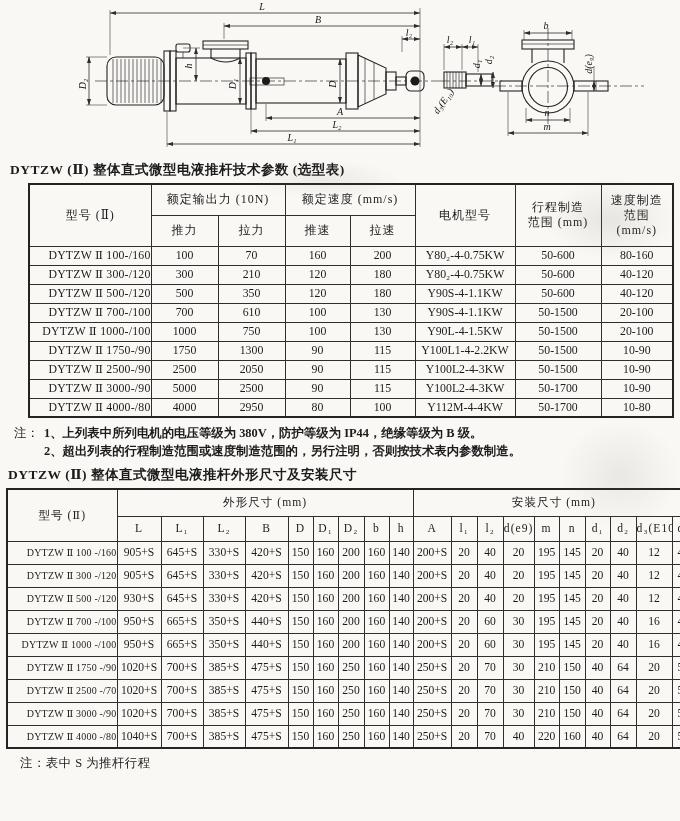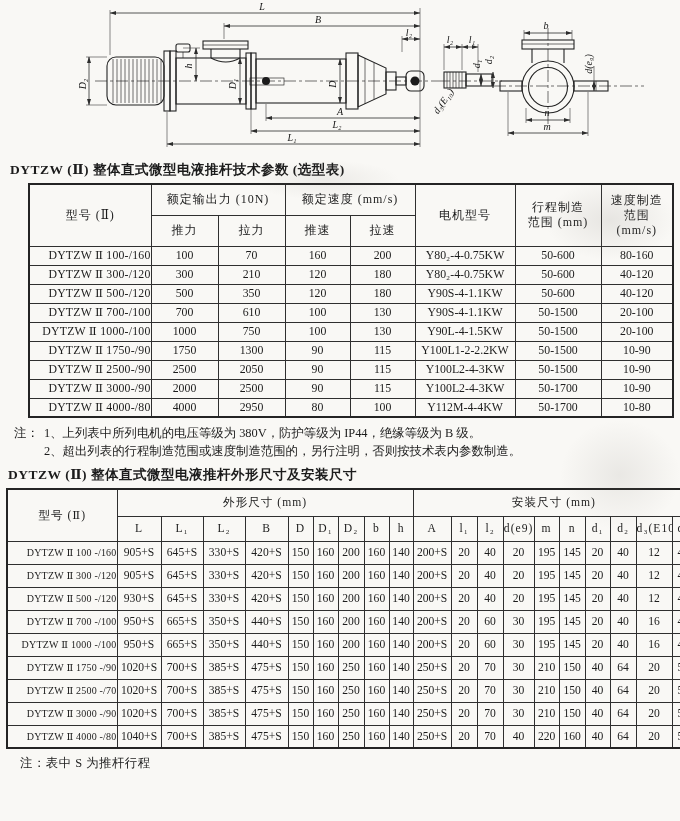--- a/index.html
+++ b/index.html
@@ -35,21 +35,21 @@
   td.model{text-align:right;padding-left:6px;font-size:11px;letter-spacing:.2px;}
 
   #table1{width:644px;margin-left:28px;}
   #table1 thead tr{height:31px;}
   #table1 tbody tr{height:19px;}
   #table1 td{font-size:11.8px;}
 
   .notes{position:relative;margin:7px 0 2px 14px;font-size:12.4px;line-height:1.42;width:655px;}
   .notes-prefix{position:absolute;left:0;top:0;}
   .notes ol{list-style:none;margin:0;padding:0 0 0 30px;}
-  .notes li{padding-left:1.6em;text-indent:-1.6em;}
+  .notes li{padding-left:1.6em;text-indent:-1.6em;font-weight:bold;}
 
   #sec2-title{margin-top:6px;margin-left:8px;}
   #table2{width:668px;margin-left:6px;}
   #table2 thead tr.gr{height:27px;}
   #table2 thead tr.sh{height:25px;}
   #table2 tbody tr{height:23px;}
   #table2 td{font-size:11.6px;}
   #table2 th{font-size:11.6px;text-align:center;}
   #table2 td.model{font-size:10px;padding-left:8px;}
 
@@ -275,37 +275,37 @@
         <td>Y90L-4-1.5KW</td>
         <td>50-1500</td>
         <td>20-100</td>
       </tr>
       <tr>
         <td class="model">DYTZW Ⅱ 1750-/90</td>
         <td>1750</td>
         <td>1300</td>
         <td>90</td>
         <td>115</td>
-        <td>Y100L1-2-2.2KW</td>
+        <td>Y100L1-4-2.2KW</td>
         <td>50-1500</td>
         <td>10-90</td>
       </tr>
       <tr>
         <td class="model">DYTZW Ⅱ 2500-/90</td>
         <td>2500</td>
         <td>2050</td>
         <td>90</td>
         <td>115</td>
         <td>Y100L2-4-3KW</td>
         <td>50-1500</td>
         <td>10-90</td>
       </tr>
       <tr>
         <td class="model">DYTZW Ⅱ 3000-/90</td>
-        <td>2000</td>
+        <td>5000</td>
         <td>2500</td>
         <td>90</td>
         <td>115</td>
         <td>Y100L2-4-3KW</td>
         <td>50-1700</td>
         <td>10-90</td>
       </tr>
       <tr>
         <td class="model">DYTZW Ⅱ 4000-/80</td>
         <td>4000</td>

